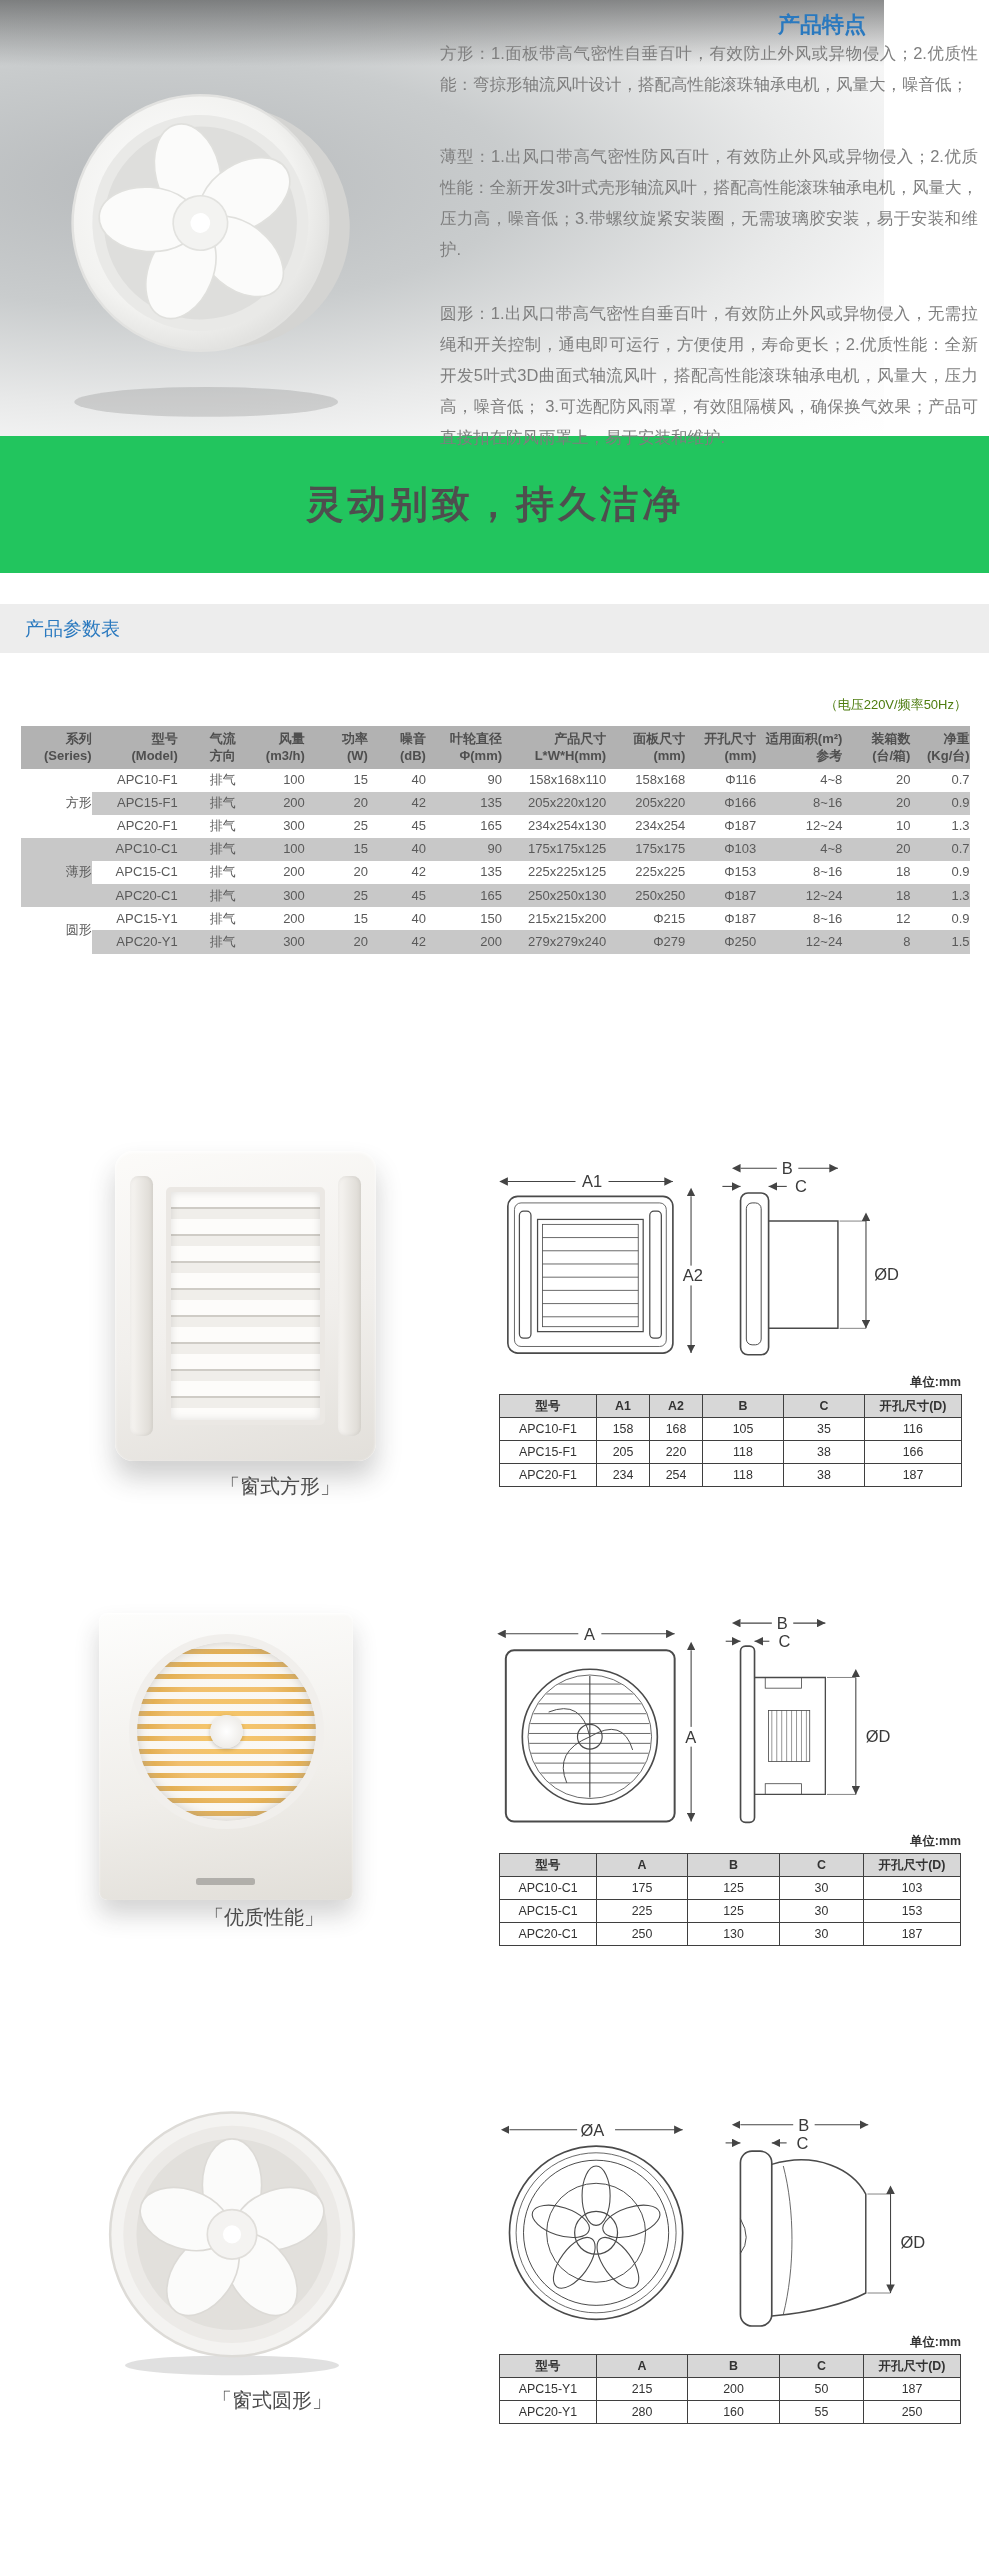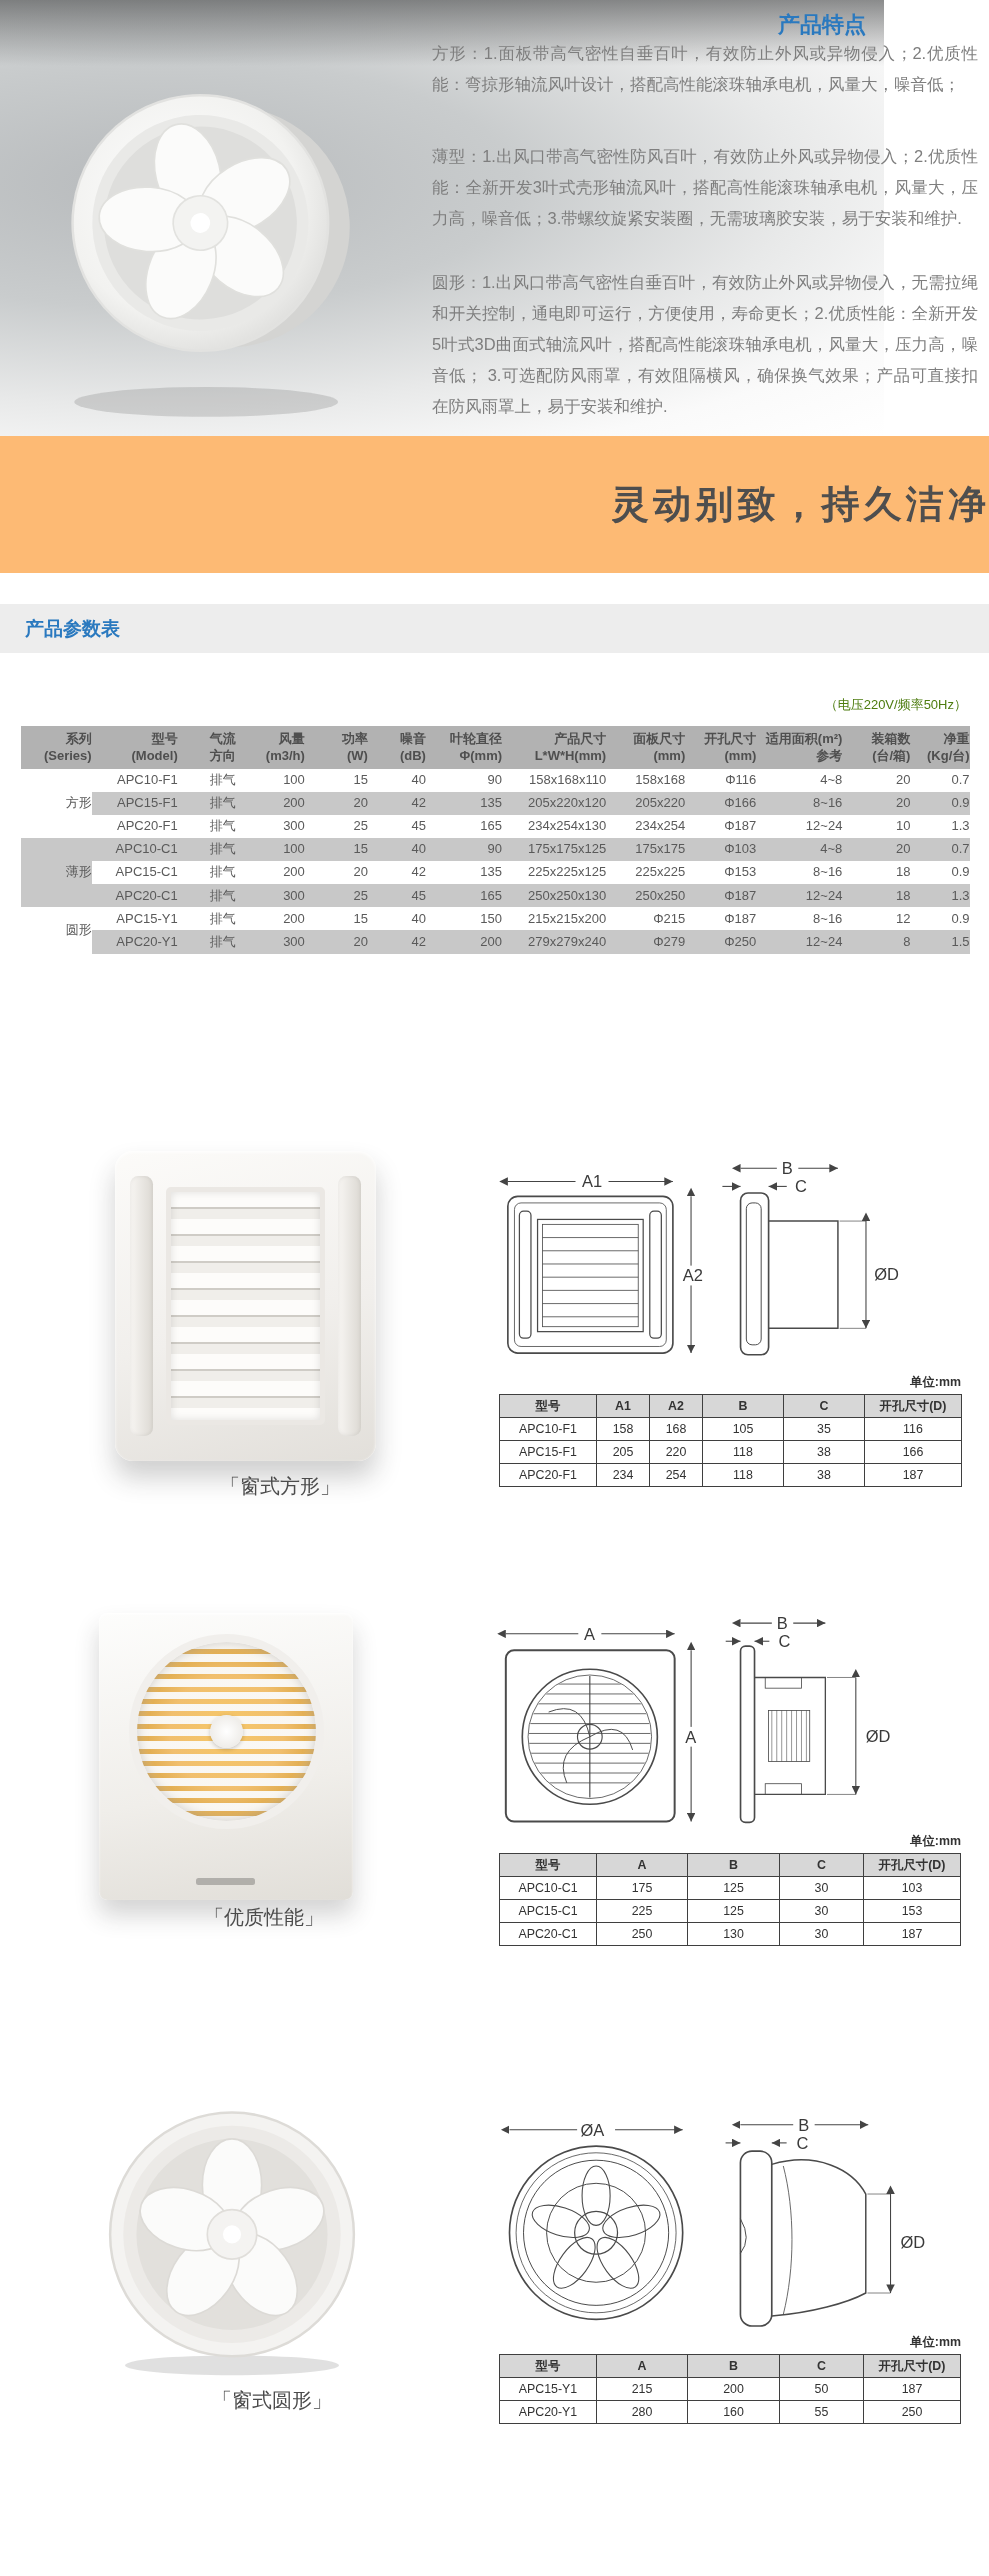--- a/index.html
+++ b/index.html
@@ -7,34 +7,34 @@
   .page { position:relative; width:990px; height:2576px; background:#fff; overflow:hidden; margin:0 auto; }
 
   
   .hero { position:absolute; left:0; top:0; width:884px; height:436px;
           background:radial-gradient(ellipse at 18% 42%, #b7babc 0%, #c9cccd 35%, #e8e9e9 62%, #fafafa 82%, #ffffff 100%); }
   .hero:before { content:""; position:absolute; left:0; top:0; width:100%; height:66px;
           background:linear-gradient(180deg, rgba(45,47,48,.55) 0%, rgba(45,47,48,0) 100%); }
   .hero-badge { position:absolute; top:10px; right:18px; font-size:22px; font-weight:bold; color:#2a79bf; z-index:3; }
   .hero-fan { position:absolute; left:23px; top:21.4px; width:363px; height:404px; z-index:2; }
   .hero-text { position:absolute; left:432px; top:38px; width:546px; z-index:2; }
-  .feature { font-size:16.5px; color:#7e7e7e; line-height:31px; text-align:justify; }
+  .feature { font-size:16.5px; color:#7e7e7e; line-height:31px; text-align:justify;margin-left:8px; }
   .feature.f1 { margin-bottom:41px; }
   .feature.f2 { margin-bottom:33px; }
 
   
-  .slogan-band { position:absolute; left:0; top:436px; width:990px; height:137px; background:#fdba74;
-                 display:flex; align-items:center; justify-content:flex-end; }
+  .slogan-band { position:absolute; left:0; top:436px; width:990px; height:137px; background:#22c55e;
+                 display:flex; align-items:center; justify-content:center; }
   .slogan { font-size:38px; font-weight:bold; color:#4e4e4e; letter-spacing:4.1px; }
 
   
   .title-band { position:absolute; left:0; width:990px; height:49px; background:#ededed; }
   .band-spec { top:604px; }
   .band-diagram { top:1033px; }
-  .title-band .band-title { font-size:19px; font-weight:bold; color:#2a79bf; line-height:49px; padding-left:25px; }
+  .title-band .band-title { font-size:19px; font-weight:normal; color:#2a79bf; line-height:49px; padding-left:25px; }
 
   
   .spec-note { position:absolute; top:696px; right:23px; font-size:13px; color:#4d7c0f; }
   table.spec-table { position:absolute; left:20.6px; top:726px; width:949px; border-collapse:collapse;
                      table-layout:fixed; text-align:right; font-size:13px; color:#5a5a5a; }
   .spec-table th { background:#b2b2b2; color:#4f4f4f; font-weight:bold; padding:4.1px 0; }
   .spec-table th span { display:block; line-height:17.3px; }
   .spec-table td { padding:3.3px 0; line-height:16.5px; }
   .spec-table tr.gray td { background:#c8c8c8; }
   .spec-table td.series { background:#ffffff; font-size:13px; }

